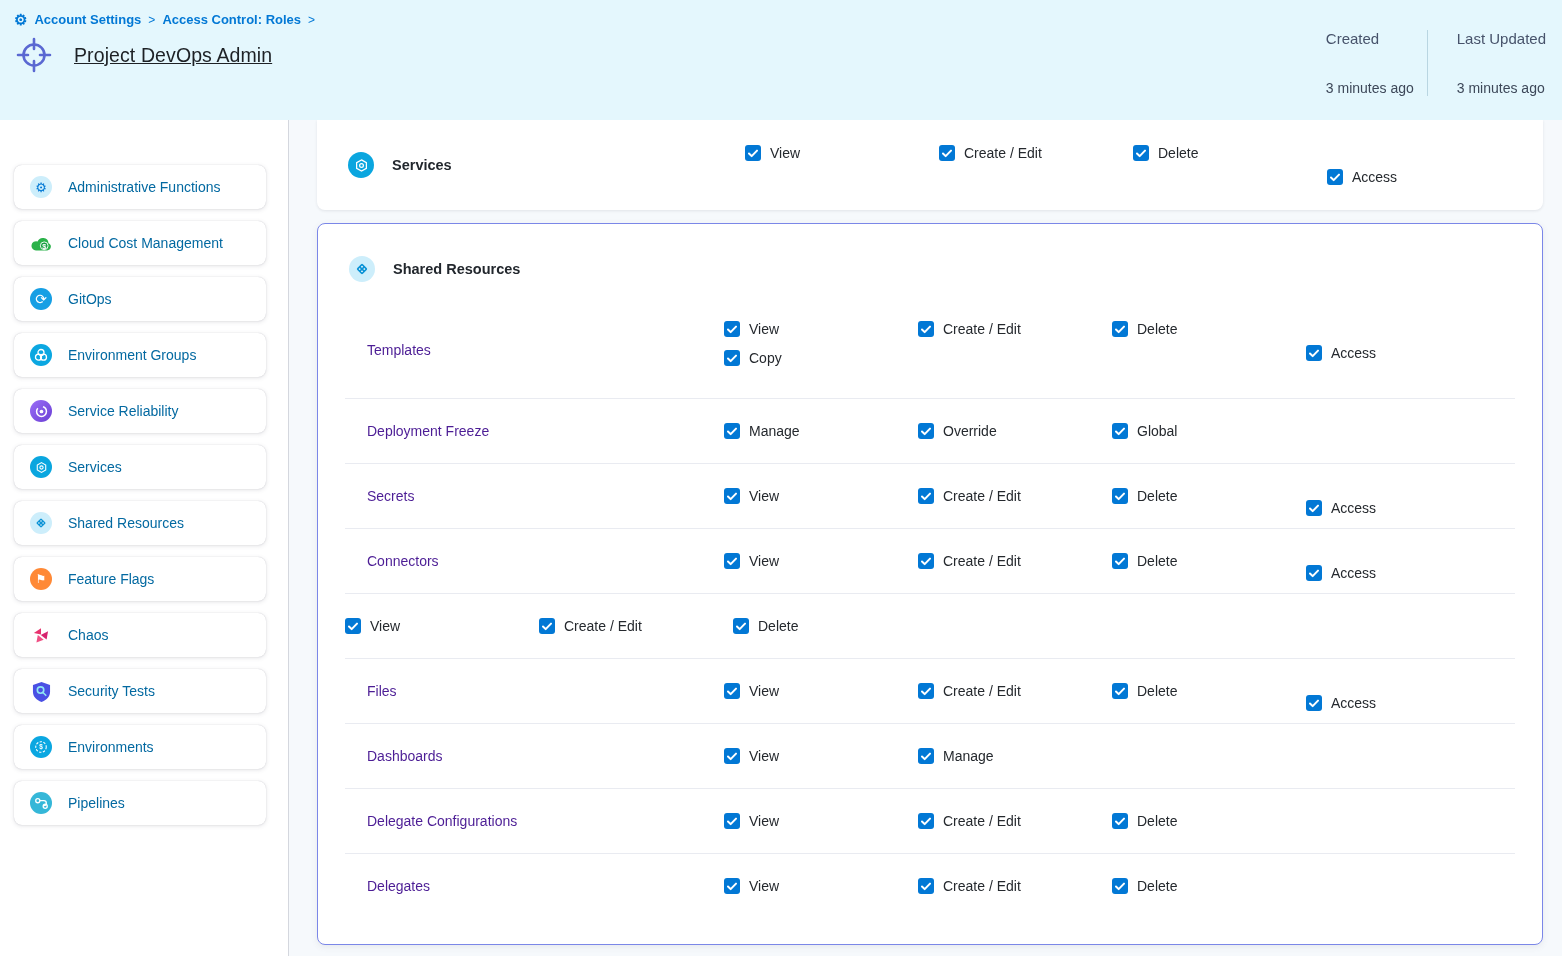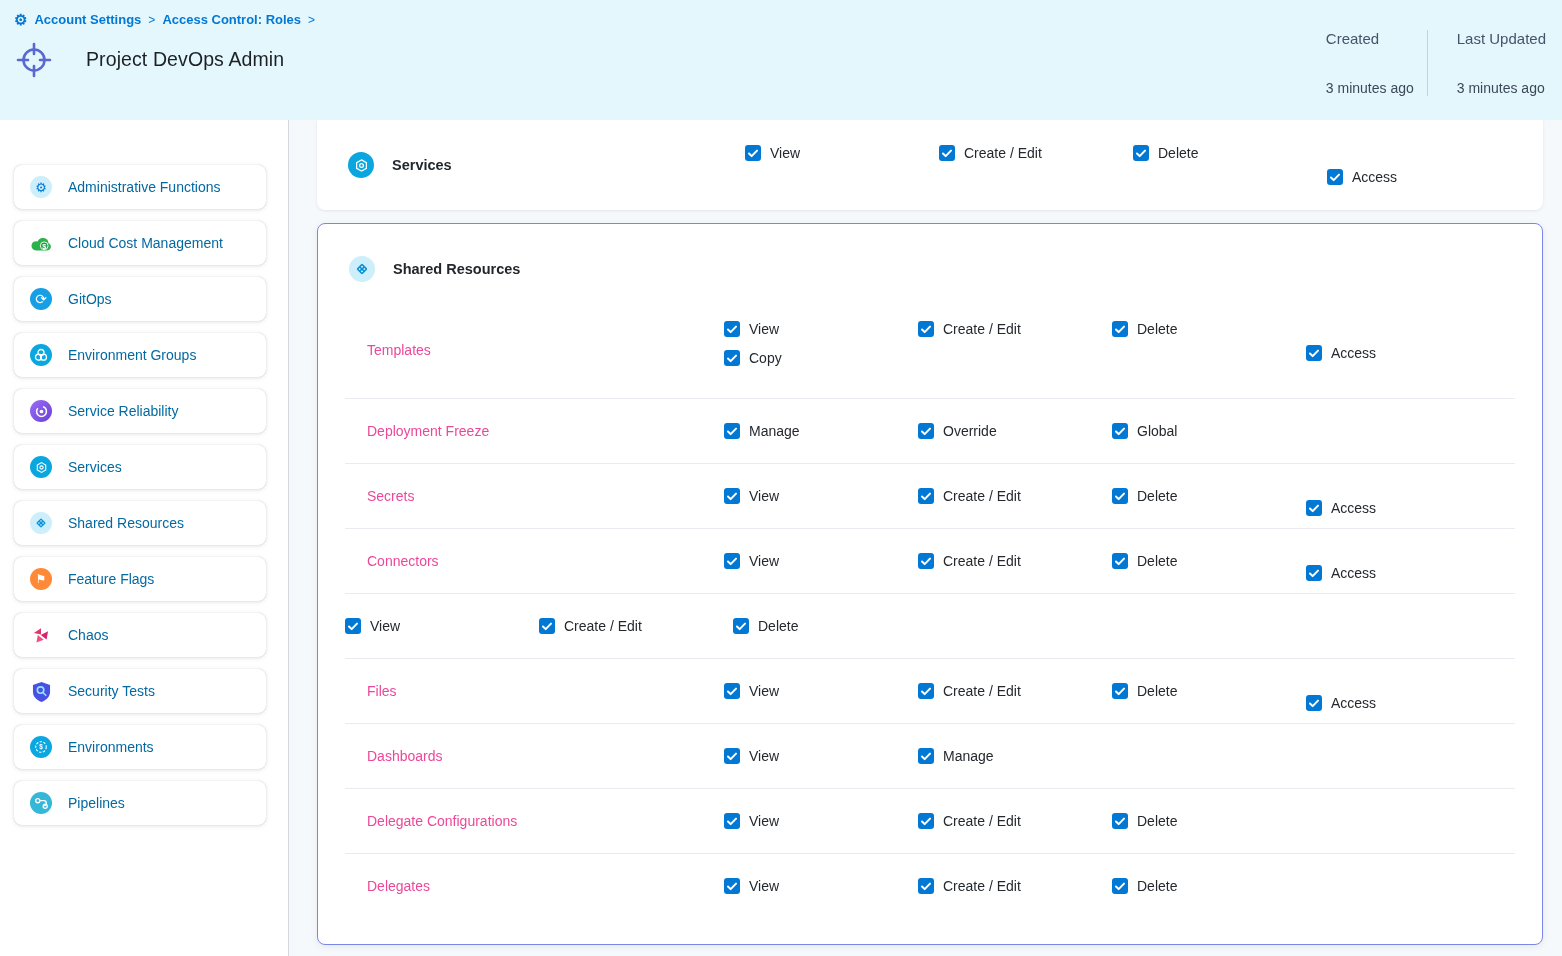--- a/index.html
+++ b/index.html
@@ -9,21 +9,21 @@
     font-family:"Liberation Sans", sans-serif;
     background:#ffffff; color:#25292e;
   }
   
   .topbar { height:120px; background:#e4f7fd; position:relative; padding:12px 16px 0 14px; }
   .crumbs { display:flex; align-items:center; gap:7px; font-size:13px; font-weight:600; }
   .crumbs a { color:#0278d5; text-decoration:none; cursor:pointer; }
   .crumb-sep { color:#0278d5; font-weight:400; font-size:12px; }
   .crumb-gear { color:#0278d5; font-size:15px; line-height:1; }
   .title-row { display:flex; align-items:center; margin-top:9px; gap:21px; padding-left:1px; }
-  .page-title { font-size:19.5px; font-weight:500; margin:12px; color:#1d2125; letter-spacing:.1px; }
+  .page-title { font-size:19.5px; font-weight:500; margin:0; color:#1d2125; letter-spacing:.1px;text-decoration:underline; }
   .meta { position:absolute; top:30px; right:16px; display:flex; align-items:stretch; }
   .meta-col { display:flex; flex-direction:column; gap:5px; }
   .meta-col.first { padding-right:13px; }
   .meta-col.second { padding-left:29px; border-left:1px solid #b9d6e2; }
   .meta-label { font-size:15px; color:#47536b; }
   .meta-value { font-size:14px; color:#3d4859;margin-top:28px; }
   
   .content { display:flex; height:836px; }
   .sidebar { width:289px; flex:none; background:#fff; border-right:1px solid #d4d7de; padding:45px 22px 0 14px; }
   .side-item { height:44px; display:flex; align-items:center; gap:16px; padding-left:16px;
@@ -43,21 +43,21 @@
   .services-head { display:flex; align-items:center; gap:18px; width:397px; flex:none; }
   .sec-title { font-size:14.5px; font-weight:700; color:#22272d; }
   .shared-card { margin-top:13px; height:722px; border:1px solid #7b87e8; border-radius:8px;
     box-shadow:0 2px 6px rgba(96,97,112,.10); }
   .card-head { height:77px; display:flex; align-items:center; gap:18px; padding:12px 0 0 31px; }
   .rows { margin:0 27px; }
   .prow { display:flex; align-items:center; min-height:65px; }
   .prow + .prow { border-top:1px solid #e9ebf1; }
   .prow.tall { min-height:97px; }
   .prow.tall .cell { align-self:flex-start; padding-top:20px; }
-  .res-label { width:379px; flex:none; padding-left:22px; font-size:14px; color:#ec4899; }
+  .res-label { width:379px; flex:none; padding-left:22px; font-size:14px; color:#4c1d95; }
   .cell { width:194px; flex:none; display:flex; flex-direction:column; gap:13px; }
   .cell:last-child { width:auto; flex:1;margin-top:24px; }
   .perm { display:flex; align-items:center; gap:9px; cursor:pointer; }
   .cb { width:16px; height:16px; border-radius:3px; background:#0278d5; display:flex;
     align-items:center; justify-content:center; flex:none; }
   .perm-label { font-size:14px; color:#25292e; }
 </style>
 </head>
 <body>
 

